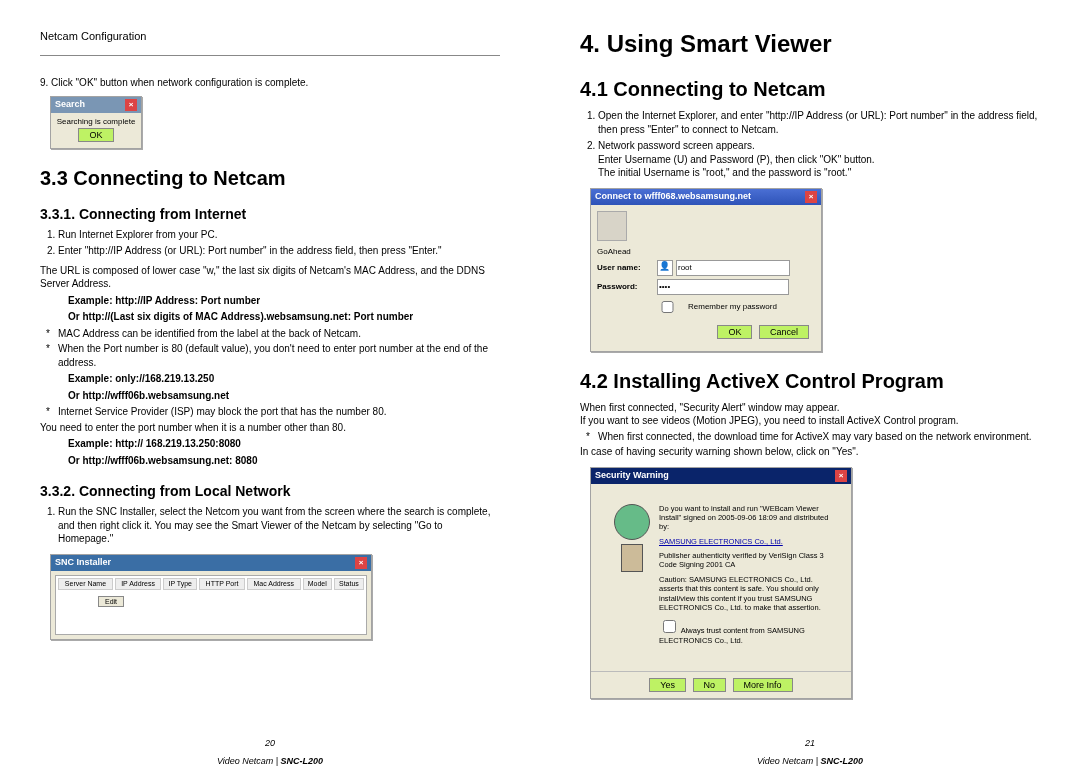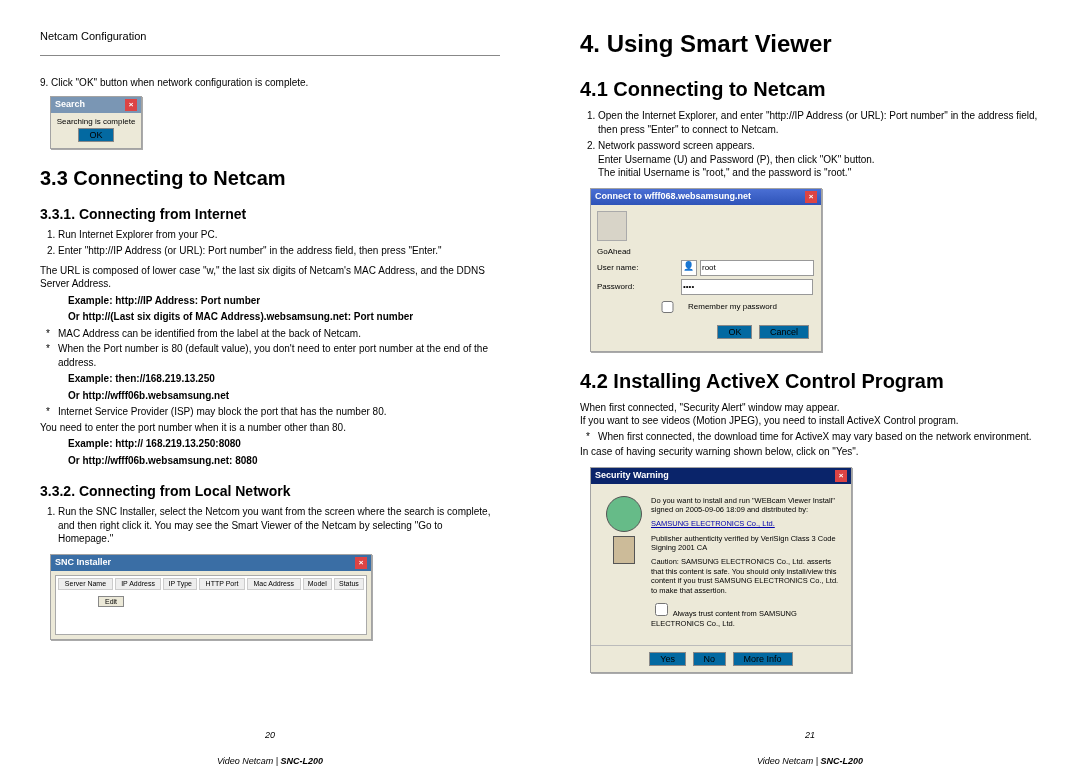--- a/index.html
+++ b/index.html
@@ -64,21 +64,21 @@
   }
   .bullet-row .star { width: 12px; flex-shrink:0; }
   .footer {
     position: absolute;
     bottom: 14px;
     left: 40px;
     right: 40px;
     text-align: center;
     font-size: 9px;
   }
-  .footer .pn { font-style: italic; display:block; margin-bottom:16px;}
+  .footer .pn { font-style: italic; display:block; margin-bottom:8px;}
   .footer .model { font-style: italic; font-weight: bold; }
   .footer .model .thin { font-weight: normal; }
   
   .dlg {
     border: 1px solid #a3a3a3;
     background: #ece9d8;
     font-size: 9px;
     box-shadow: 1px 1px 0 #aaa;
   }
   .dlg-title {
@@ -86,48 +86,48 @@
     color: #fff;
     font-size: 9px;
     padding: 2px 4px;
     display: flex;
     justify-content: space-between;
     font-weight: bold;
   }
   .dlg-title.gray { background: linear-gradient(#7a96b4,#7a96b4); }
   .dlg-btn {
     border: 1px solid #888;
-    background: #0369a1;
+    background: #bef264;
     font-size: 9px;
     padding: 1px 10px;
     margin: 2px;
   }
   .dlg-body { padding: 6px; }
   .search-dlg { width: 90px; margin: 6px 0 10px 10px; }
   .search-dlg .dlg-body { text-align:center; font-size:8px; padding:4px;}
   .snc-dlg { width: 320px; margin: 8px 0 0 10px; }
   .snc-table {
     border: 1px solid #aaa;
     background: #fff;
     width: 100%;
     height: 60px;
     font-size: 7px;
   }
   .snc-table th { font-size:7px; font-weight:normal; border:1px solid #ccc; background:#eee; padding:1px 2px; }
   .snc-btns { padding:4px; }
   .login-dlg { width: 230px; margin: 8px 0 12px 10px; }
   .login-dlg .dlg-title { background: linear-gradient(#4a6fd4,#2e53b8); }
   .login-row { display:flex; align-items:center; margin:3px 0; }
-  .login-row label { width:84px; font-size:8px; }
+  .login-row label { width:60px; font-size:8px;font-weight:bold; }
   .login-row input { border:1px solid #999; font-size:8px; padding:1px; height:12px; }
   .login-icon { width:28px; height:28px; background:#d8d4c8; border:1px solid #aaa; margin-right:8px; display:inline-block; }
   .login-btns { text-align:right; padding:4px; }
   .sec-dlg { width: 260px; margin: 8px 0 0 10px; }
   .sec-dlg .dlg-title { background:#0a246a; }
-  .sec-body { display:flex; padding:12px; font-size:7.5px; line-height:1.25; }
+  .sec-body { display:flex; padding:20px; font-size:7.5px; line-height:1.25; }
   .sec-icon { width:42px; flex-shrink:0; margin-right:6px; }
   .sec-icon .globe { width:34px; height:34px; border-radius:50%; background:#6b8; border:1px solid #555; margin:0 auto 4px; }
   .sec-icon .lock { width:20px; height:26px; background:#cb9; border:1px solid #555; margin:0 auto; }
   .sec-text p { margin:0 0 5px 0; }
   .sec-btns { text-align:center; padding:4px; border-top:1px solid #bbb; }
   .close-x { background:#d44; color:#fff; width:12px; height:12px; text-align:center; line-height:12px; font-size:8px; }
 </style>
 </head>
 <body>
 
@@ -159,21 +159,21 @@
   <div class="example">Or http://(Last six digits of MAC Address).websamsung.net: Port number</div>
 
   <div class="bullet-row">
       <span class="star">*</span>
       <span>MAC Address can be identified from the label at the back of Netcam.</span>
     </div>
   <div class="bullet-row">
       <span class="star">*</span>
       <span>When the Port number is 80 (default value), you don't need to enter port number at the end of the address.</span>
     </div>
-  <div class="example">Example: then://168.219.13.250</div>
+  <div class="example">Example: only://168.219.13.250</div>
   <div class="example">Or http://wfff06b.websamsung.net</div>
   <div class="bullet-row">
       <span class="star">*</span>
       <span>Internet Service Provider (ISP) may block the port that has the number 80.</span>
     </div>
   <div class="body-text">You need to enter the port number when it is a number other than 80.</div>
   <div class="example">Example: http:// 168.219.13.250:8080</div>
   <div class="example">Or http://wfff06b.websamsung.net: 8080</div>
 
   <h3 class="subsection">3.3.2. Connecting from Local Network</h3>

